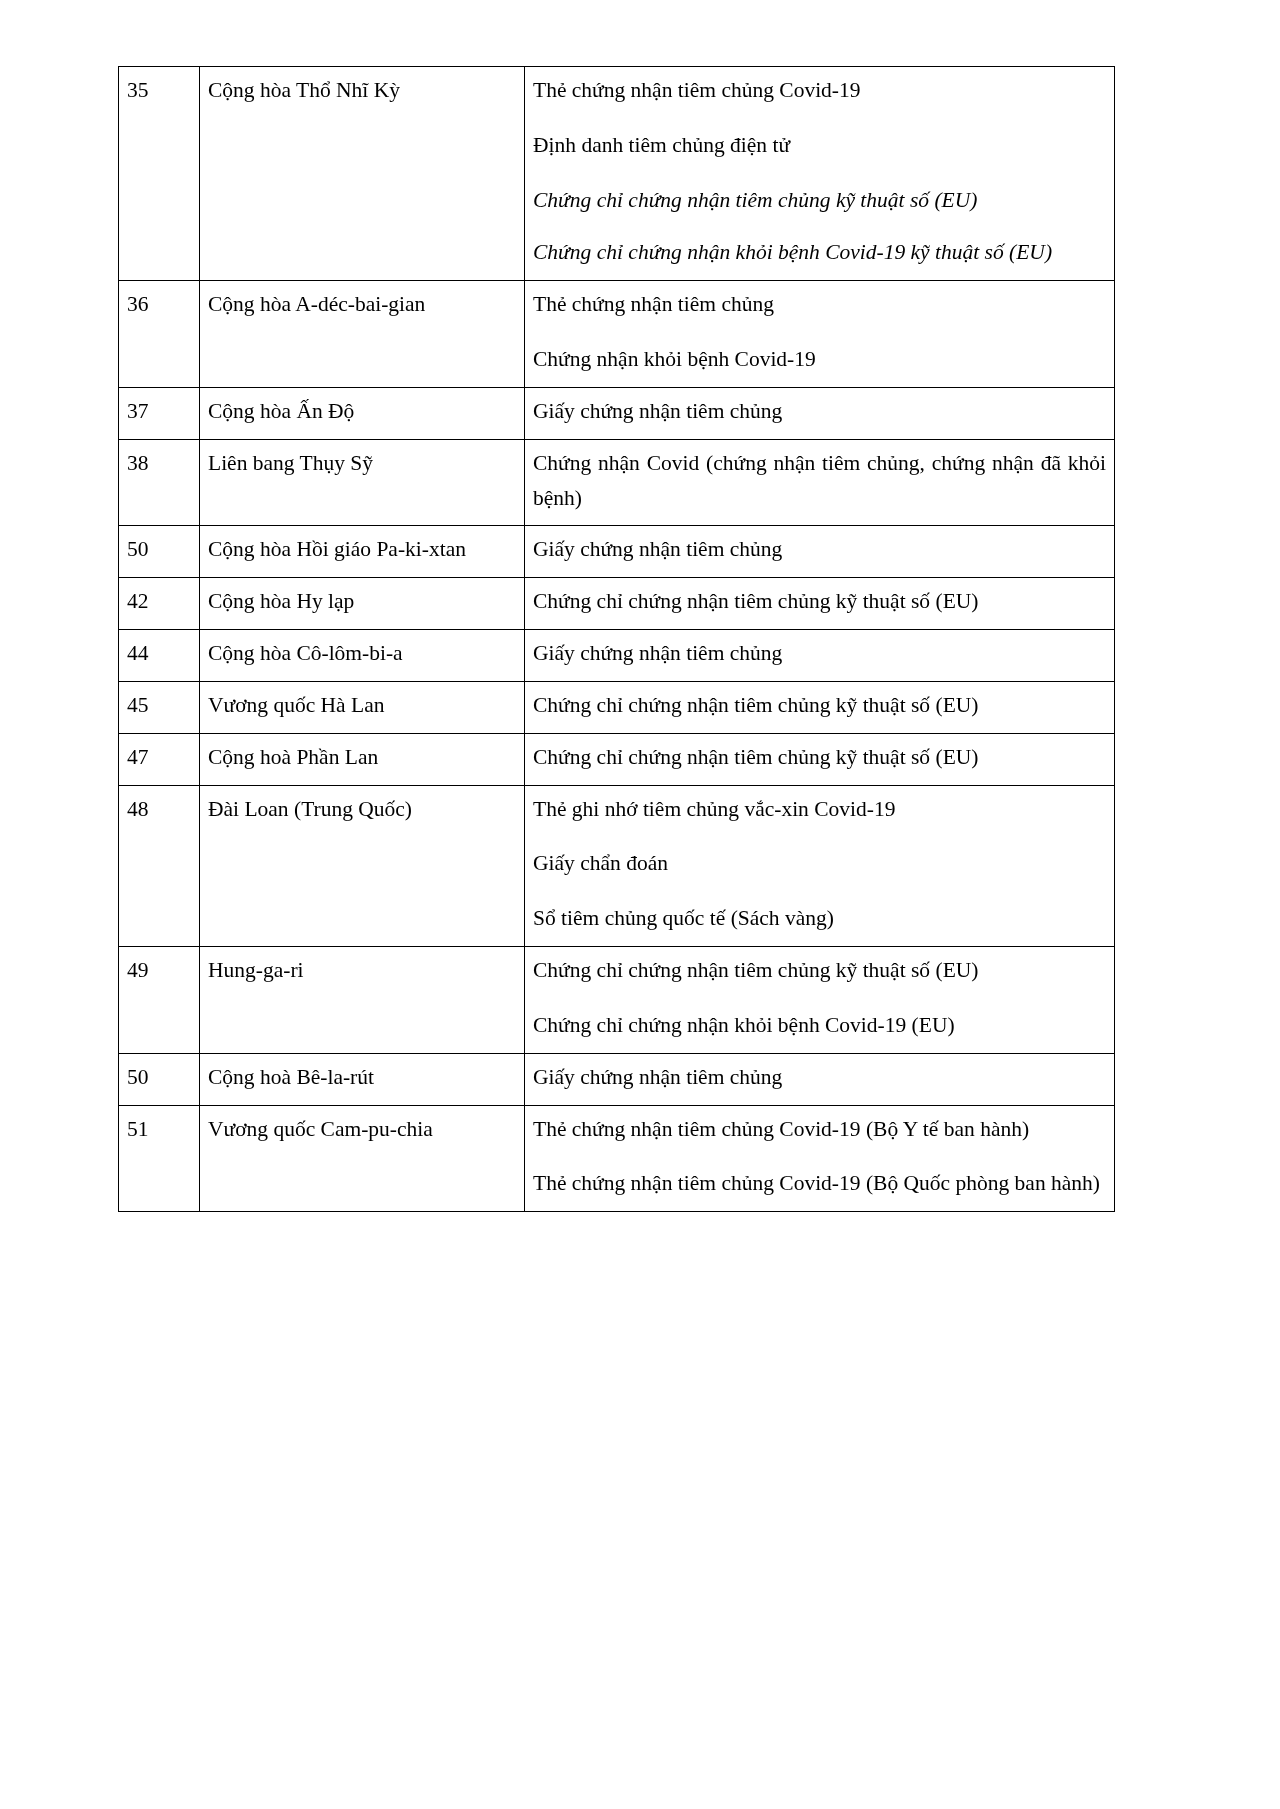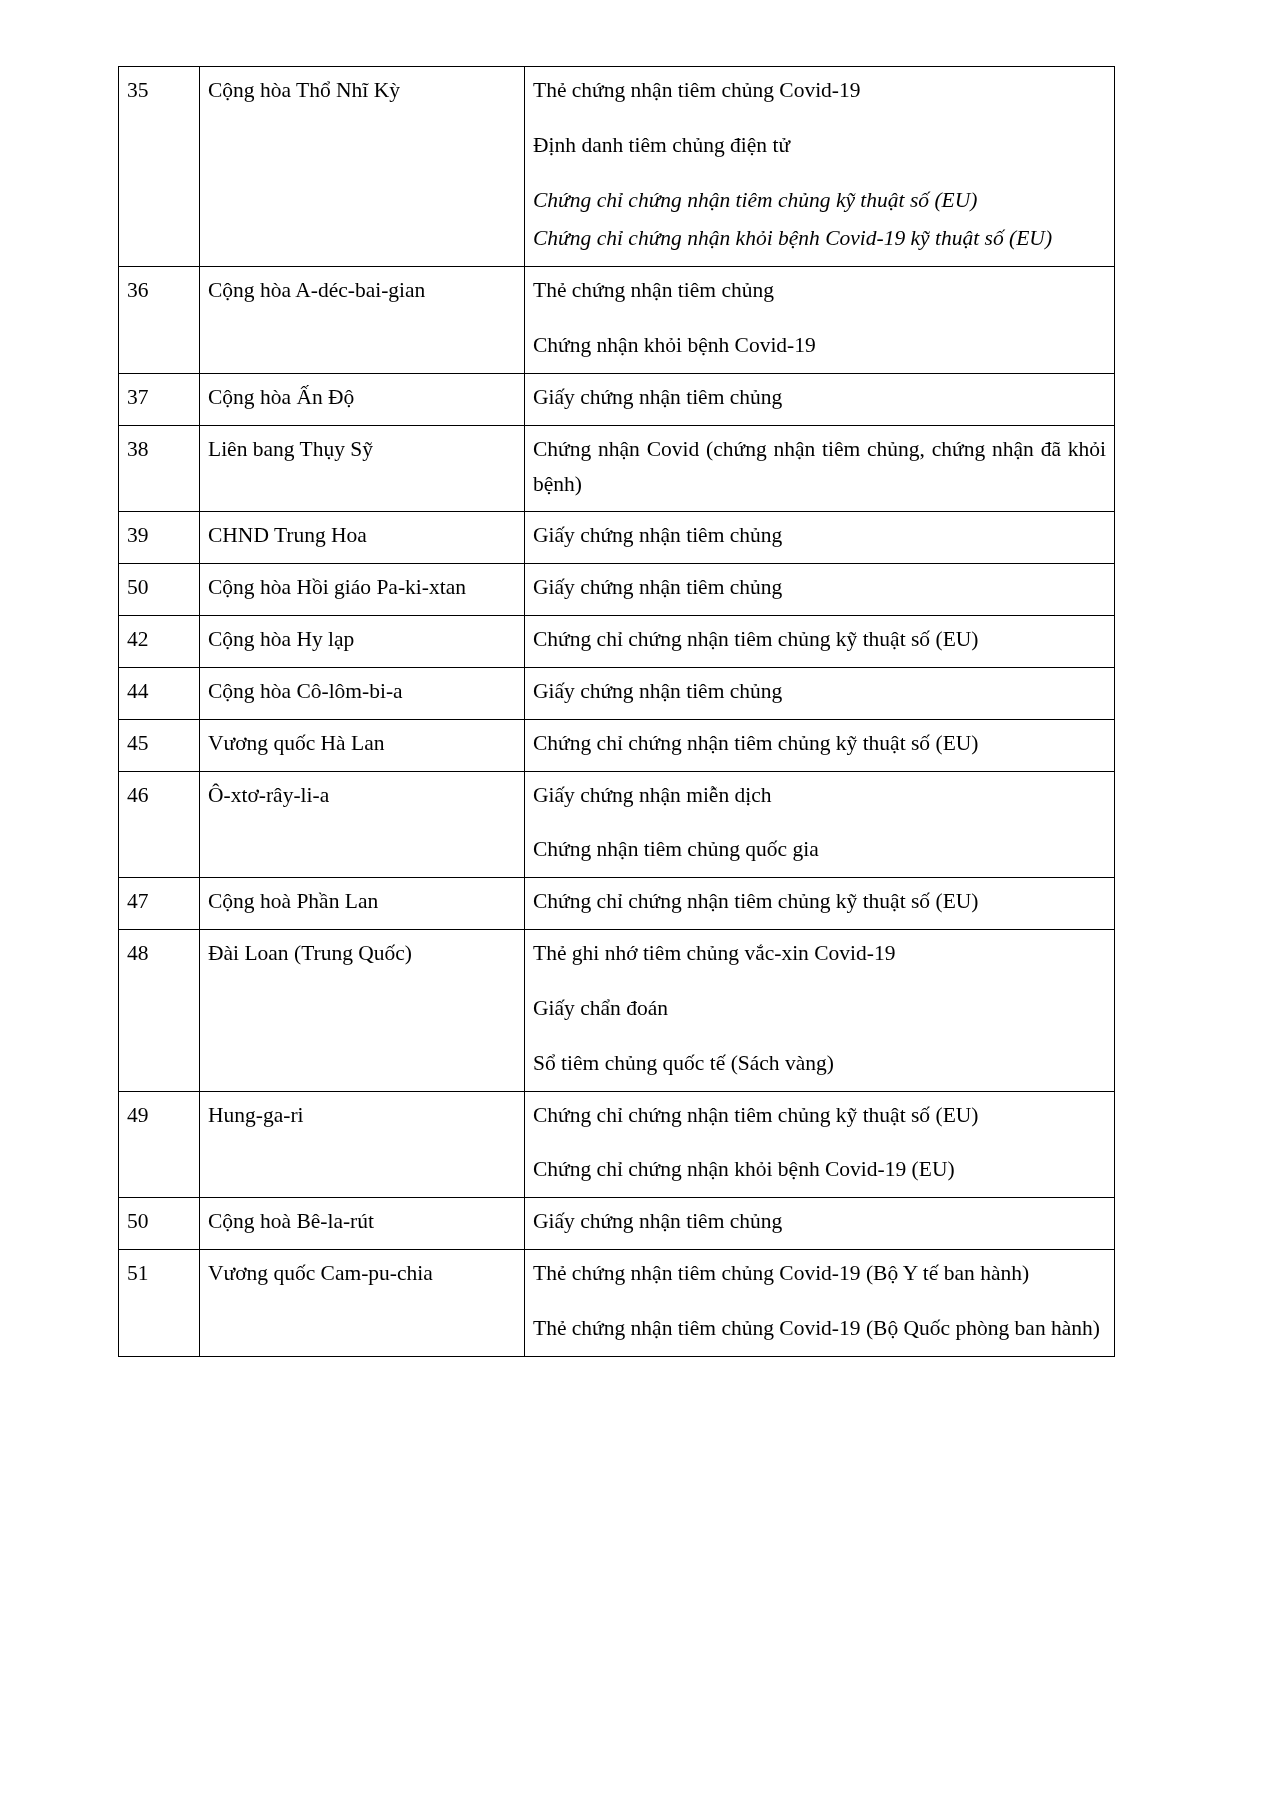--- a/index.html
+++ b/index.html
@@ -64,21 +64,21 @@
   .line + .line {
     margin-top: 2px;
   }
   .gap + .gap {
     margin-top: 20px;
   }
   .ital {
     font-style: italic;
   }
   .tight .line + .line {
-    margin-top: 4px;
+    margin-top: 18px;
   }
   .footer-num {
     position: absolute;
     left: 0;
     top: 1740px;
     width: 1280px;
     text-align: center;
     font-size: 21.5px;
     font-family: "Liberation Serif", "DejaVu Serif", serif;
   }
@@ -130,29 +130,20 @@
           <tr>
             <td class="c-index">38</td>
             <td class="c-country">Liên bang Thụy Sỹ</td>
             <td class="c-certs">
               <div class="gap tight">
                 <div class="line just">Chứng nhận Covid (chứng nhận tiêm chủng, chứng nhận đã khỏi bệnh)</div>
               </div>
             </td>
           </tr>
           <tr>
-            <td class="c-index">39</td>
-            <td class="c-country">CHND Trung Hoa</td>
-            <td class="c-certs">
-              <div class="gap tight">
-                <div class="line">Giấy chứng nhận tiêm chủng</div>
-              </div>
-            </td>
-          </tr>
-          <tr>
             <td class="c-index">50</td>
             <td class="c-country just">Cộng hòa Hồi giáo Pa-ki-xtan</td>
             <td class="c-certs">
               <div class="gap tight">
                 <div class="line">Giấy chứng nhận tiêm chủng</div>
               </div>
             </td>
           </tr>
           <tr>
             <td class="c-index">42</td>
@@ -171,32 +162,20 @@
                 <div class="line">Giấy chứng nhận tiêm chủng</div>
               </div>
             </td>
           </tr>
           <tr>
             <td class="c-index">45</td>
             <td class="c-country">Vương quốc Hà Lan</td>
             <td class="c-certs">
               <div class="gap tight">
                 <div class="line">Chứng chỉ chứng nhận tiêm chủng kỹ thuật số (EU)</div>
-              </div>
-            </td>
-          </tr>
-          <tr>
-            <td class="c-index">46</td>
-            <td class="c-country">Ô-xtơ-rây-li-a</td>
-            <td class="c-certs">
-              <div class="gap tight">
-                <div class="line">Giấy chứng nhận miễn dịch</div>
-              </div>
-              <div class="gap tight">
-                <div class="line">Chứng nhận tiêm chủng quốc gia</div>
               </div>
             </td>
           </tr>
           <tr>
             <td class="c-index">47</td>
             <td class="c-country">Cộng hoà Phần Lan</td>
             <td class="c-certs">
               <div class="gap tight">
                 <div class="line">Chứng chỉ chứng nhận tiêm chủng kỹ thuật số (EU)</div>
               </div>

